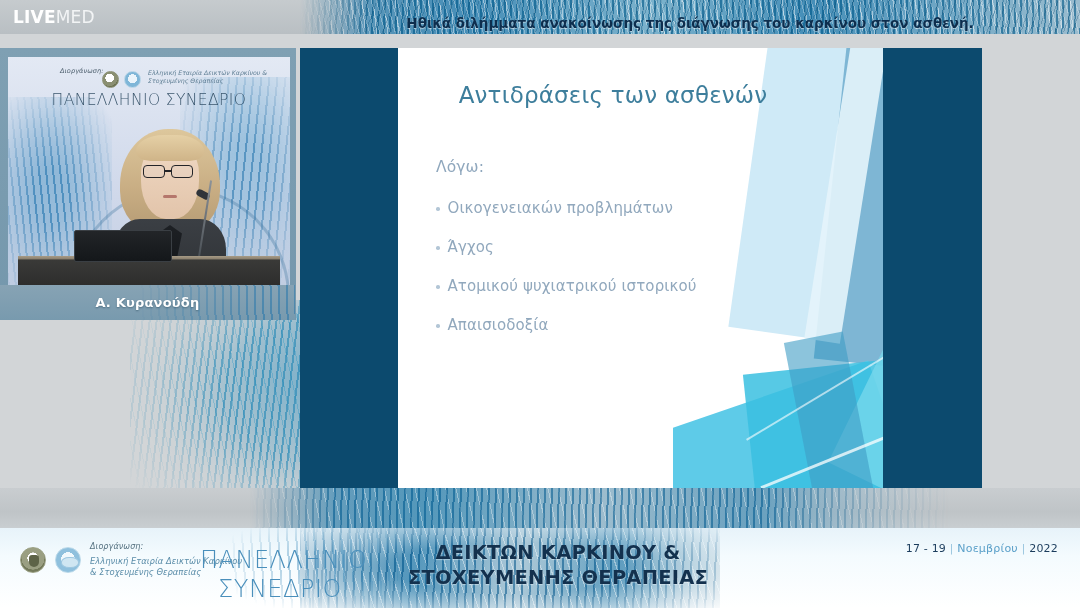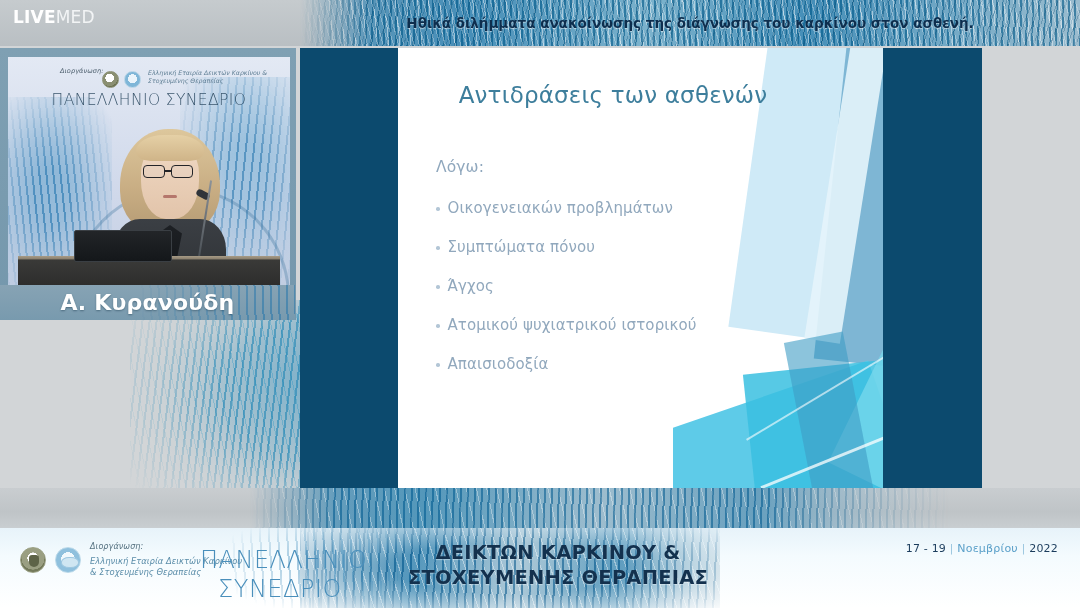--- a/index.html
+++ b/index.html
@@ -26,21 +26,21 @@
     background:
       repeating-linear-gradient(97deg, rgba(23,129,178,.55) 0 2px, rgba(255,255,255,0) 2px 7px),
       repeating-linear-gradient(78deg, rgba(40,150,195,.35) 0 1px, rgba(255,255,255,0) 1px 9px),
       radial-gradient(ellipse at 75% 35%, rgba(30,135,185,.50) 0%, rgba(30,135,185,.18) 45%, rgba(30,135,185,0) 72%);
     -webkit-mask-image: radial-gradient(ellipse at 78% 40%, #000 0%, #000 38%, rgba(0,0,0,.35) 62%, rgba(0,0,0,0) 85%);
             mask-image: radial-gradient(ellipse at 78% 40%, #000 0%, #000 38%, rgba(0,0,0,.35) 62%, rgba(0,0,0,0) 85%);
   }
 
   
   .header{
-    position:absolute; left:0; top:0; width:1080px; height:46px;
+    position:absolute; left:0; top:0; width:1080px; height:34px;
     background:linear-gradient(180deg,#c6cbce 0%, #b9bfc3 100%);
     overflow:hidden;
   }
   .header-brush{
     position:absolute; left:300px; top:0; width:780px; height:46px;
     background:
       repeating-linear-gradient(92deg, rgba(12,95,140,.60) 0 2px, rgba(255,255,255,.12) 2px 6px),
       repeating-linear-gradient(84deg, rgba(255,255,255,.45) 0 1px, rgba(0,0,0,0) 1px 11px),
       linear-gradient(100deg,#4e8cb0 0%, #2d7fae 22%, #6aa8c6 45%, #2b7fae 65%, #5d9cbe 82%, #8fb4c8 100%);
     -webkit-mask-image: linear-gradient(90deg, rgba(0,0,0,0) 0%, #000 9%, #000 100%);
@@ -175,21 +175,21 @@
     overflow:hidden;
   }
   .speaker-bar::before{
     content:""; position:absolute; right:-20px; top:-6px; width:180px; height:52px;
     background:repeating-linear-gradient(88deg, rgba(20,110,170,.45) 0 2px, rgba(255,255,255,0) 2px 8px);
     -webkit-mask-image:linear-gradient(90deg, rgba(0,0,0,0), #000 70%);
             mask-image:linear-gradient(90deg, rgba(0,0,0,0), #000 70%);
   }
   .speaker-name{
     position:relative; z-index:2;
-    font-size:22px; font-weight:bold; color:#ffffff;
+    font-size:13px; font-weight:bold; color:#ffffff;
     text-shadow:0 1px 2px rgba(20,50,70,.45);
     letter-spacing:.2px;
   }
 
   
   .stage{
     position:absolute; left:300px; top:48px; width:682px; height:440px;
     background:#0c4a6e;
     overflow:hidden;
   }
@@ -397,24 +397,20 @@
       </div>
 
       <div class="slide-title">Αντιδράσεις των ασθενών</div>
 
       <div class="slide-body">
         <div class="slide-lead">Λόγω:</div>
 
         <div class="bullet">
           <span class="bullet-dot"></span>
           <span>Οικογενειακών προβλημάτων</span>
-        </div>
-        <div class="bullet">
-          <span class="bullet-dot"></span>
-          <span>Συμπτώματα πόνου</span>
         </div>
         <div class="bullet">
           <span class="bullet-dot"></span>
           <span>Άγχος</span>
         </div>
         <div class="bullet">
           <span class="bullet-dot"></span>
           <span>Ατομικού ψυχιατρικού ιστορικού</span>
         </div>
         <div class="bullet">

